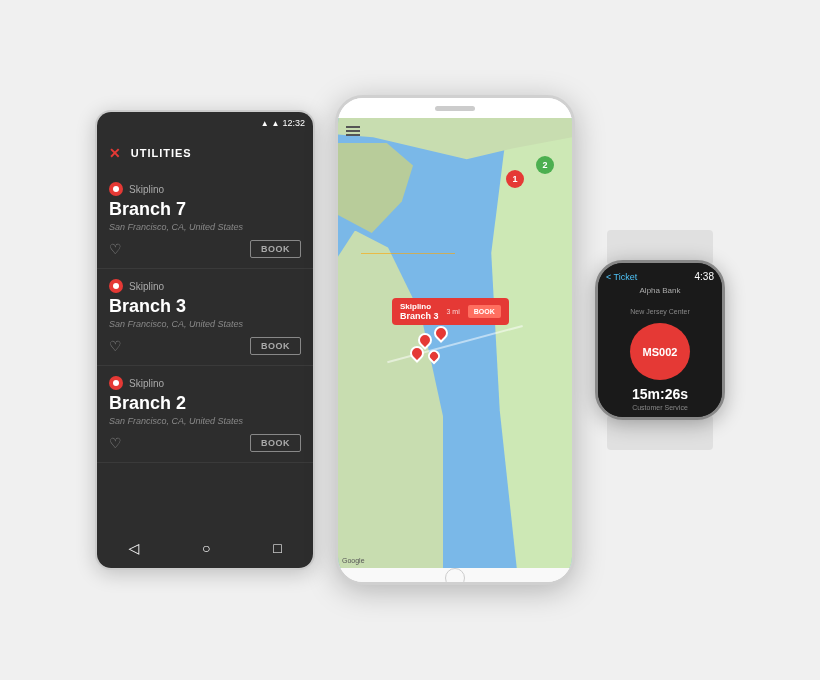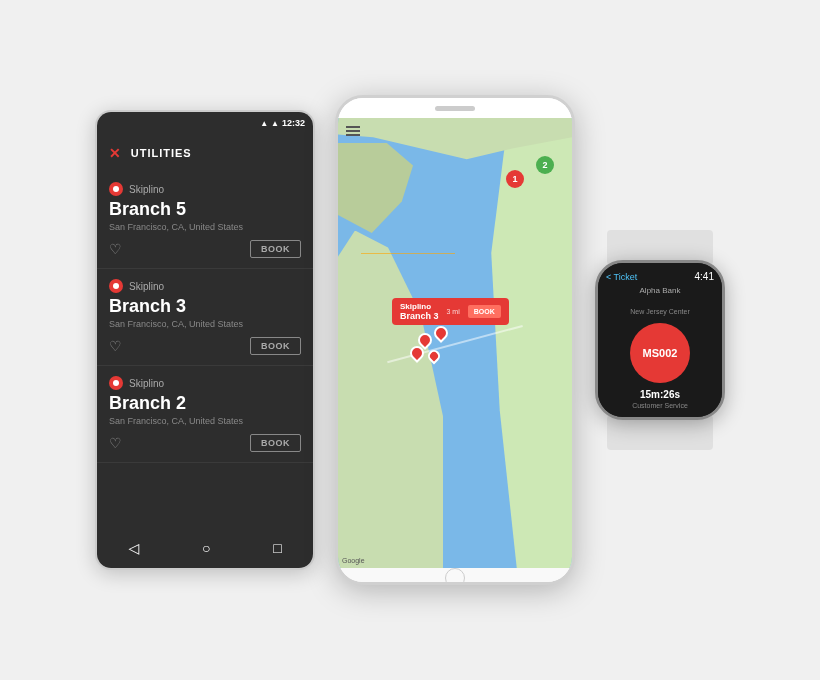--- a/index.html
+++ b/index.html
@@ -44,21 +44,21 @@
       display: flex;
       align-items: center;
       justify-content: flex-end;
       padding: 0 8px;
       gap: 4px;
     }
 
     .status-time {
       color: #ffffff;
       font-size: 9px;
-      font-weight: bold;
+      font-weight: normal;
     }
 
     .status-icons {
       display: flex;
       gap: 3px;
       align-items: center;
     }
 
     .status-icon {
       color: white;
@@ -133,20 +133,21 @@
       color: #ffffff;
       font-size: 18px;
       font-weight: bold;
       margin-bottom: 2px;
     }
 
     .branch-address {
       color: #888888;
       font-size: 9px;
       margin-bottom: 8px;
+      font-style: italic;
     }
 
     .branch-actions {
       display: flex;
       align-items: center;
       justify-content: space-between;
     }
 
     .heart-icon {
       color: #888888;
@@ -382,21 +383,21 @@
 
     .watch-ticket-code {
       color: #ffffff;
       font-size: 11px;
       font-weight: bold;
       text-align: right;
     }
 
     .watch-wait-time {
       color: #ffffff;
-      font-size: 10px;
+      font-size: 14px;
       font-weight: bold;
       margin-bottom: 2px;
     }
 
     .watch-service {
       color: #888888;
       font-size: 7px;
     }
 
     .watch-crown {
@@ -447,21 +448,21 @@
 
     <div class="android-content">
 
       <div class="branch-item">
         <div class="branch-brand-row">
           <div class="brand-logo">
             <div class="brand-logo-inner"></div>
           </div>
           <span class="brand-name">Skiplino</span>
         </div>
-        <div class="branch-name">Branch 5</div>
+        <div class="branch-name">Branch 7</div>
         <div class="branch-address">San Francisco, CA, United States</div>
         <div class="branch-actions">
           <span class="heart-icon">♡</span>
           <button class="book-btn">BOOK</button>
         </div>
       </div>
 
       <div class="branch-item">
         <div class="branch-brand-row">
           <div class="brand-logo">
@@ -564,21 +565,21 @@
     <div class="watch-band-top"></div>
     <div class="watch-band-bottom"></div>
 
     <div class="apple-watch">
       <div class="watch-crown"></div>
 
       <div class="watch-screen">
 
         <div class="watch-header">
           <span class="watch-back">&lt; Ticket</span>
-          <span class="watch-time">4:41</span>
+          <span class="watch-time">4:38</span>
         </div>
 
         <div class="watch-subtitle">Alpha Bank</div>
         <div class="watch-location">New Jersey Center</div>
 
         <div class="watch-ticket-circle">
           <span class="watch-ticket-code">MS002</span>
         </div>
 
         <div class="watch-wait-time">15m:26s</div>

